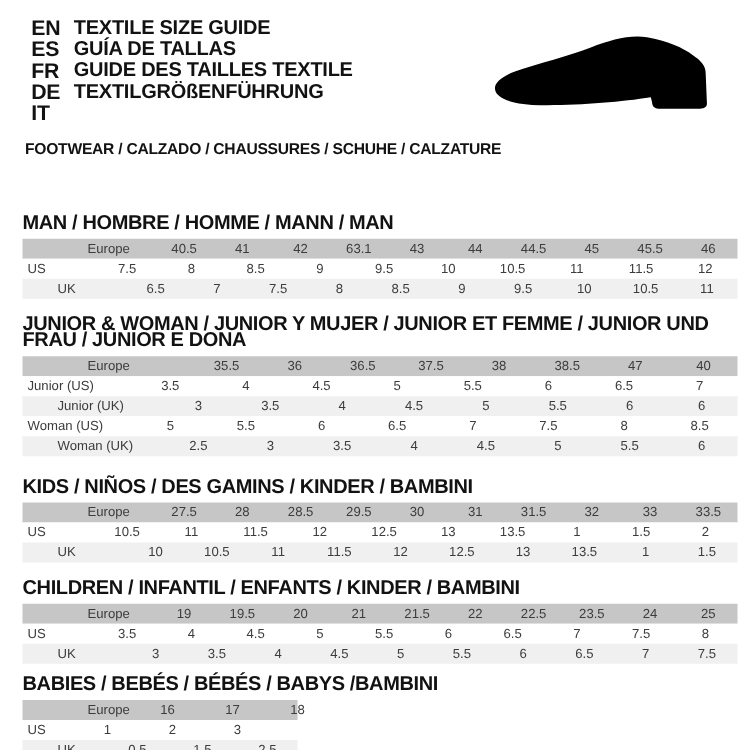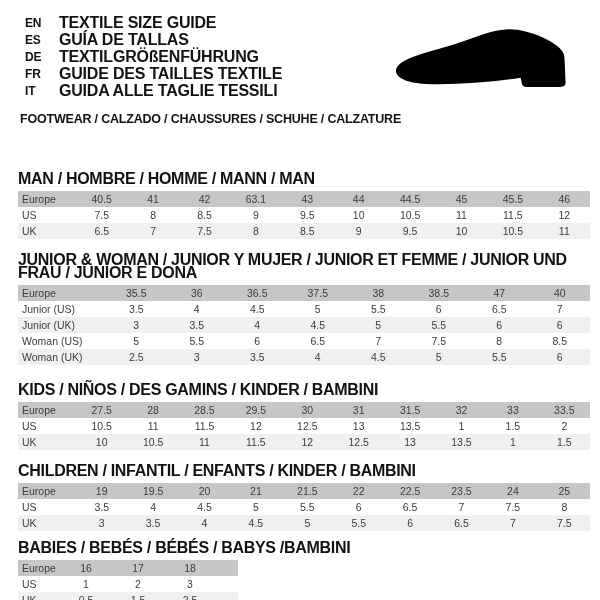--- a/index.html
+++ b/index.html
@@ -14,21 +14,21 @@
     overflow: hidden;
     padding: 14px 10px 0 18px;
     color: var(--title-text, #111);
   }
 
   
   .languages { margin-left: 7px; }
   .lang-row { display: flex; height: 17px; align-items: center; }
   .lang-code {
     width: 34px;
-    font-size: 12px;
+    font-size: 17px;
     font-weight: bold;
     letter-spacing: -0.2px;
   }
   .lang-title {
     font-size: 16px;
     font-weight: bold;
     letter-spacing: -0.2px;
   }
 
   .category {
@@ -64,22 +64,22 @@
   .row {
     display: grid;
     height: 16px;
     line-height: 16px;
     background: var(--row-bg, #fff);
   }
   .cols-10 .row { width: 572px; grid-template-columns: 58px repeat(10, 1fr); }
   .cols-8  .row { width: 572px; grid-template-columns: 88px repeat(8, 1fr); }
   .cols-3  .row { width: 220px; grid-template-columns: 42px repeat(3, 52px); }
 
-  .row.hdr { background: var(--header-row-bg, #c6c6c6); }
-  .row.alt { background: var(--alt-row-bg, #f0f0f0); }
+  .row.hdr { background: var(--header-row-bg, #c6c6c6); padding-left: 48px; }
+  .row.alt { background: var(--alt-row-bg, #f0f0f0); padding-left: 24px; }
 
   .cell { overflow: hidden; white-space: nowrap; }
   .cell.label { padding-left: 4px; text-align: left; }
   .cell.val { text-align: center; }
 </style>
 </head>
 <body>
 
 <div class="page">
 
@@ -87,30 +87,29 @@
     <div class="languages">
         <div class="lang-row">
           <span class="lang-code">EN</span>
           <span class="lang-title">TEXTILE SIZE GUIDE</span>
         </div>
         <div class="lang-row">
           <span class="lang-code">ES</span>
           <span class="lang-title">GUÍA DE TALLAS</span>
         </div>
         <div class="lang-row">
+          <span class="lang-code">FR</span>
+          <span class="lang-title">GUIDE DES TAILLES TEXTILE</span>
+        </div>
+        <div class="lang-row">
           <span class="lang-code">DE</span>
           <span class="lang-title">TEXTILGRÖßENFÜHRUNG</span>
         </div>
         <div class="lang-row">
-          <span class="lang-code">FR</span>
-          <span class="lang-title">GUIDE DES TAILLES TEXTILE</span>
-        </div>
-        <div class="lang-row">
           <span class="lang-code">IT</span>
-          <span class="lang-title">GUIDA ALLE TAGLIE TESSILI</span>
         </div>
       </div>
 
     <div class="shoe">
       <svg viewBox="0 0 190 75" xmlns="http://www.w3.org/2000/svg">
         <path d="M3 46
                  C2 41 8 36 18 32
                  C38 25 60 20 78 13
                  C94 7 108 3 122 5
                  C138 8 150 13 158 19

